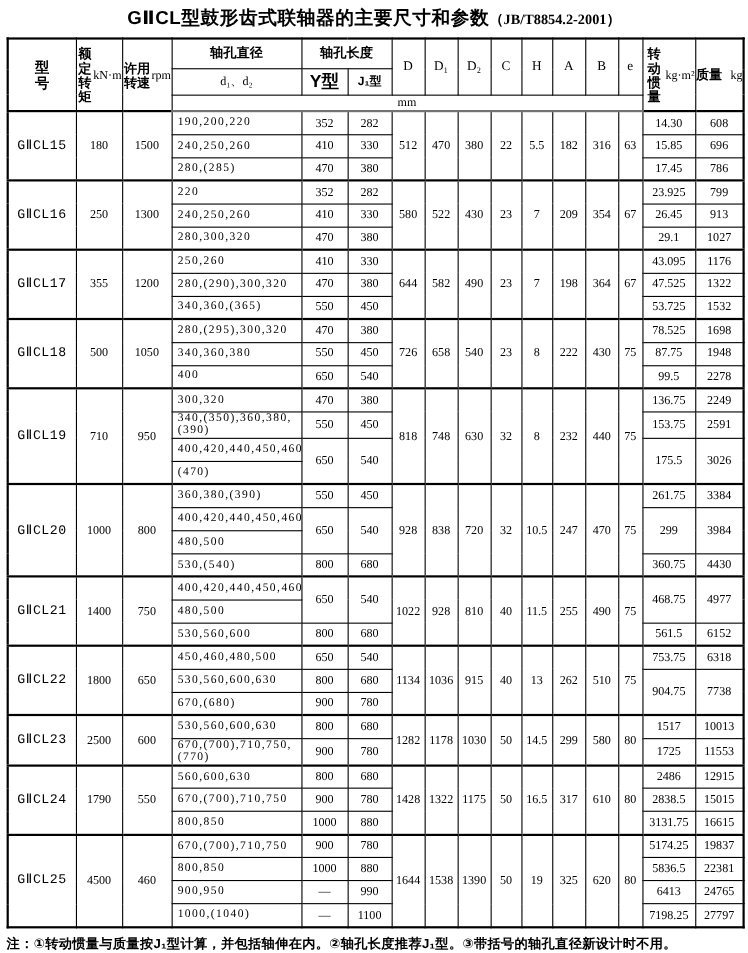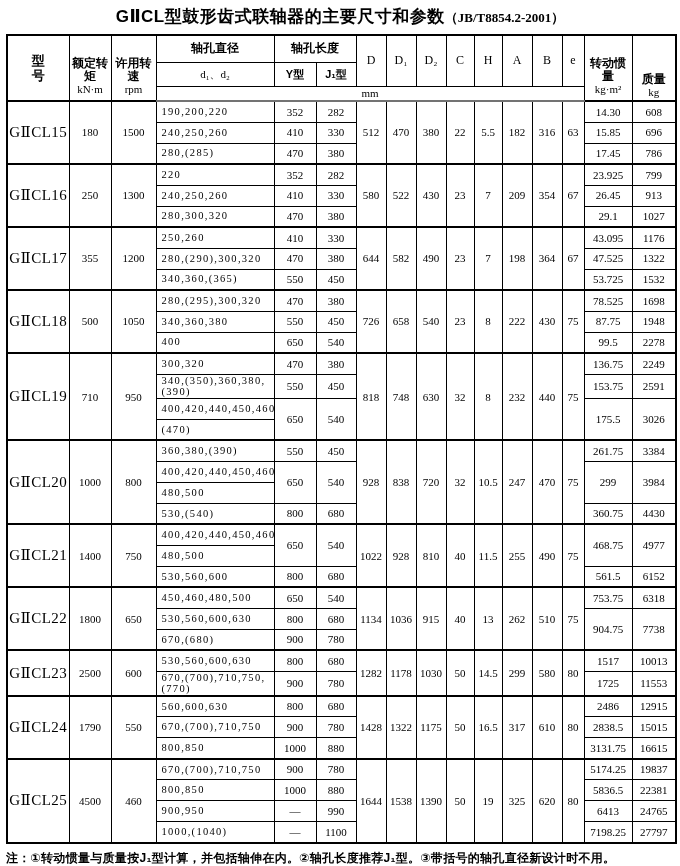--- a/index.html
+++ b/index.html
@@ -22,35 +22,35 @@
     font-size:11px; padding:0; overflow:hidden; line-height:1.1;
   }
   thead tr.h1 { height:26px; }
   thead tr.h2 { height:22px; }
   thead tr.h3 { height:14px; }
   tbody tr { height:21px; }
 
   .hz   { font-weight:bold; font-size:12px; }
   .unit { font-weight:normal; font-size:11px; font-family:"Liberation Serif","DejaVu Serif",serif; }
   .hstack {
-    display:flex; flex-direction:column; justify-content:flex-end; align-items:center;
+    display:flex; justify-content:space-between; align-items:center;
     height:56px; padding:4px 0 2px; box-sizing:border-box;
   }
   .vmodel {
     width:16px; margin:0 auto; word-break:break-all;
     font-weight:bold; font-size:13px; line-height:15px;
   }
   .num   { font-family:"Liberation Serif","DejaVu Serif",serif; }
   .lett  { font-family:"Liberation Serif","DejaVu Serif",serif; font-size:12px; }
   td.bore {
     text-align:left; padding-left:5px; letter-spacing:1.3px; font-size:10.5px;
     font-family:"Liberation Serif","DejaVu Serif",serif;
     margin-top:46px;
   }
-  td.model { font-size:15px; letter-spacing:0.5px; }
+  td.model { font-size:12px; letter-spacing:0.5px;font-family:Liberation Mono, monospace; }
   tbody tr.block-start td { border-top:2px solid #000; }
   thead tr.h3 td { border-bottom:2px solid #737373; }
 
   .note {
     margin:6px 0 0 6px; font-size:12px; font-weight:bold; letter-spacing:0.3px;
   }
 </style>
 </head>
 <body>
 
@@ -112,21 +112,21 @@
       </td>
       <td rowspan="3">
         <div class="hstack" style="height:64px">
           <span class="hz">质量</span>
           <span class="unit">kg</span>
         </div>
       </td>
     </tr>
     <tr class="h2">
       <td class="num">d₁、d₂</td>
-      <td class="hz" style="font-size:11px">Y型</td>
+      <td class="hz" style="font-size:16px">Y型</td>
       <td class="hz" style="font-size:11px">J₁型</td>
     </tr>
     <tr class="h3">
       <td class="unit" colspan="11">mm</td>
     </tr>
   </thead>
   <tbody>
       <tr class="block-start">
         <td class="model num" rowspan="3">GⅡCL15</td>
         <td class="num" rowspan="3">180</td>

